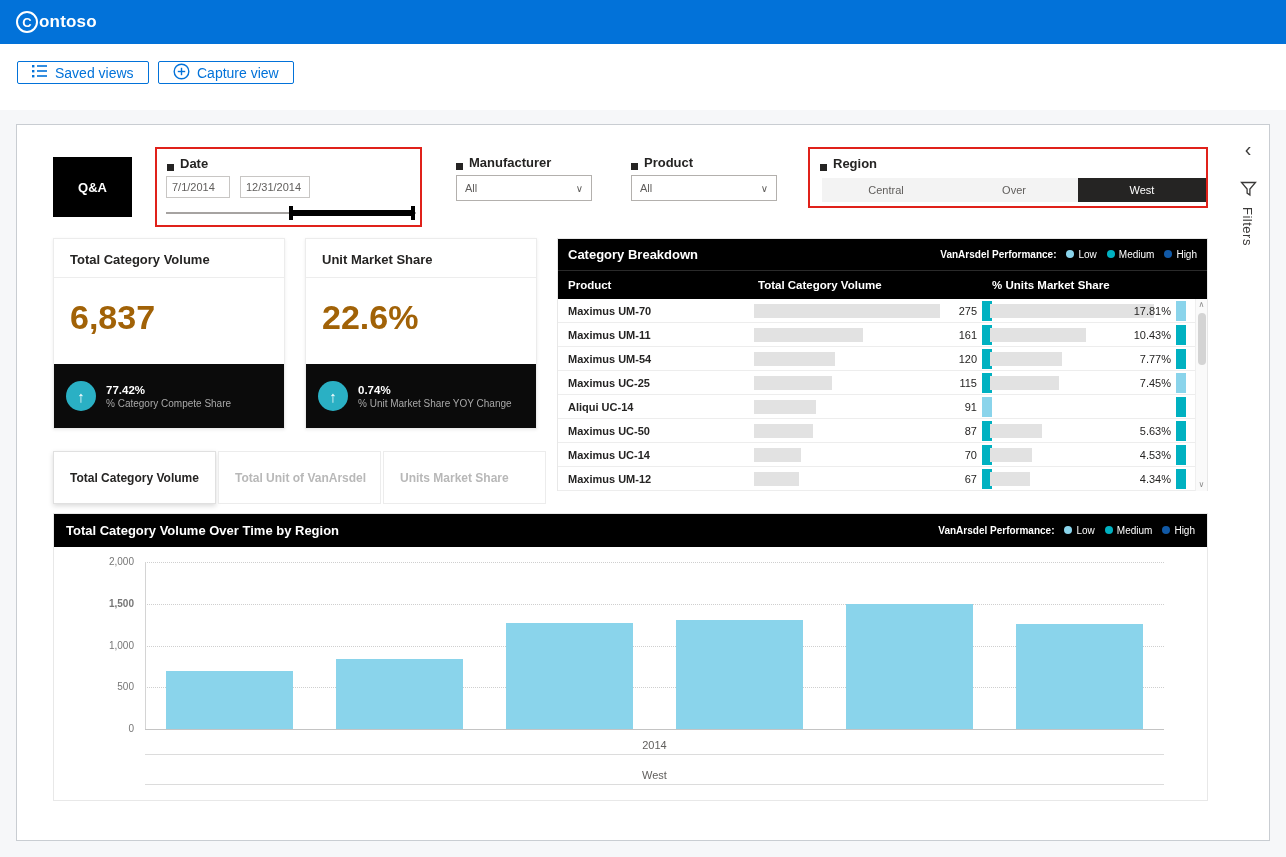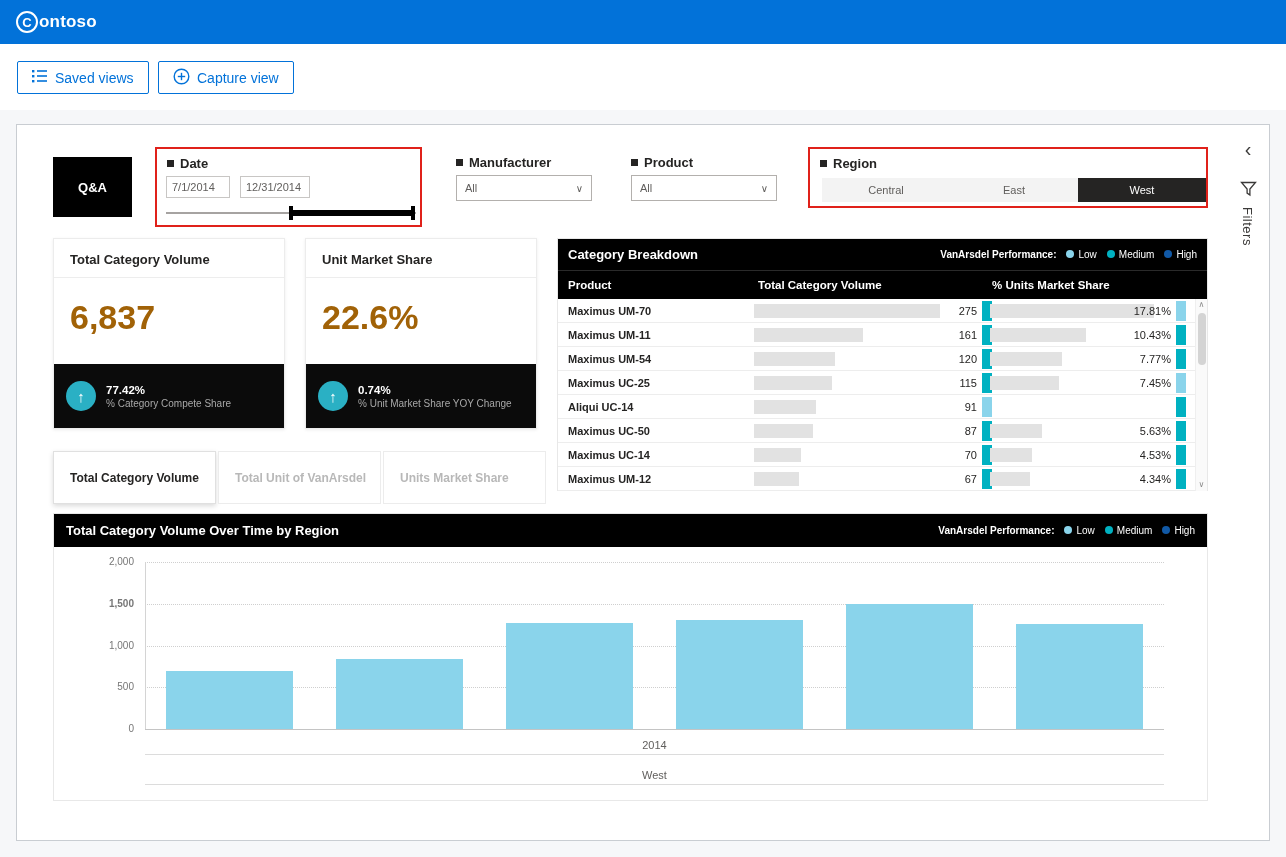--- a/index.html
+++ b/index.html
@@ -5,38 +5,38 @@
   *{box-sizing:border-box;margin:0;padding:0}
   html,body{width:1286px;height:857px}
   body{position:relative;font-family:"Liberation Sans",sans-serif;background:#fff;overflow:hidden;outline:1px solid #aeb4ba}
 
   
   .topbar{position:absolute;left:0;top:0;width:1286px;height:44px;background:#0272d9;display:flex;align-items:center;padding-left:16px}
   .brand{display:flex;align-items:center;color:#fff;font-size:17px;font-weight:bold;letter-spacing:.2px}
   .logo-c{width:22px;height:22px;border:2px solid #fff;border-radius:50%;display:flex;align-items:center;justify-content:center;font-size:13px;margin-right:1px}
 
   
-  .toolbar-btn{position:absolute;top:61px;height:33px;display:inline-flex;align-items:center;gap:7px;padding:0 14px;background:#fff;border:1px solid #0272d9;border-radius:2px;color:#0272d9;font-size:14px;cursor:pointer}
+  .toolbar-btn{position:absolute;top:61px;height:23px;display:inline-flex;align-items:center;gap:7px;padding:0 14px;background:#fff;border:1px solid #0272d9;border-radius:2px;color:#0272d9;font-size:14px;cursor:pointer}
   #btn-saved{left:17px}
   #btn-capture{left:158px}
 
   
   .page-bg{position:absolute;left:0;top:110px;width:1286px;height:747px;background:#f6f7f9}
 
   
   .card{position:absolute;left:16px;top:124px;width:1254px;height:717px;background:#fff;border:1px solid #c9cdd2}
 
   
   .qna{position:absolute;left:36px;top:32px;width:79px;height:60px;background:#000;color:#fff;font-weight:bold;font-size:13px;display:flex;align-items:center;justify-content:center;cursor:pointer}
 
   
   .red-box{position:absolute;border:2px solid #e0211a}
   #date-box{left:138px;top:22px;width:267px;height:80px}
   #region-box{left:791px;top:22px;width:400px;height:61px}
-  .slicer-label{position:absolute;font-size:13px;font-weight:bold;color:#252423;display:flex;align-items:center;gap:6px}
+  .slicer-label{position:absolute;font-size:13px;font-weight:bold;color:#252423;display:flex;align-items:flex-end;gap:6px}
   .sq{width:7px;height:7px;background:#252423;display:inline-block}
   .date-input{position:absolute;height:22px;border:1px solid #c8c6c4;font-size:11px;color:#605e5c;padding-left:5px;font-family:"Liberation Sans",sans-serif}
   #date-start{left:9px;top:27px;width:64px}
   #date-end{left:83px;top:27px;width:70px}
   .slider-track{position:absolute;left:9px;top:63px;width:250px;height:2px;background:#a6a3a1}
   .slider-range{position:absolute;left:134px;top:61px;width:122px;height:6px;background:#000;cursor:ew-resize}
   .slider-handle{position:absolute;top:57px;width:4px;height:14px;background:#000;cursor:ew-resize}
   .fake-select{position:absolute;height:26px;background:#fff;border:1px solid #b3b0ad;font-size:11px;color:#605e5c;display:flex;align-items:center;padding:0 8px;justify-content:space-between;cursor:pointer}
   .dd-chevron{font-size:10px;color:#605e5c}
   .region-row{position:absolute;left:12px;top:29px;width:384px;height:24px;display:flex;background:#b91c1c}
@@ -181,21 +181,21 @@
     <span class="dd-chevron">∨</span>
   </div>
 
   <div class="red-box" id="region-box">
     <div class="slicer-label" style="left:10px;top:7px">
         <span class="sq"></span>
         <span>Region</span>
       </div>
     <div class="region-row">
       <div class="region-btn">Central</div>
-      <div class="region-btn">East</div>
+      <div class="region-btn">Over</div>
       <div class="region-btn active">West</div>
     </div>
   </div>
 
   <div class="filters-rail">
     <div class="rail-chevron">‹</div>
     <div class="rail-funnel">
       <svg width="17" height="16" viewBox="0 0 17 16" fill="none" stroke="#3b3a39" stroke-width="1.3">
           <path d="M1.5 1.5 h14 l-5.6 6.6 v5.9 l-2.8 -1.9 v-4 z"></path>
         </svg>

